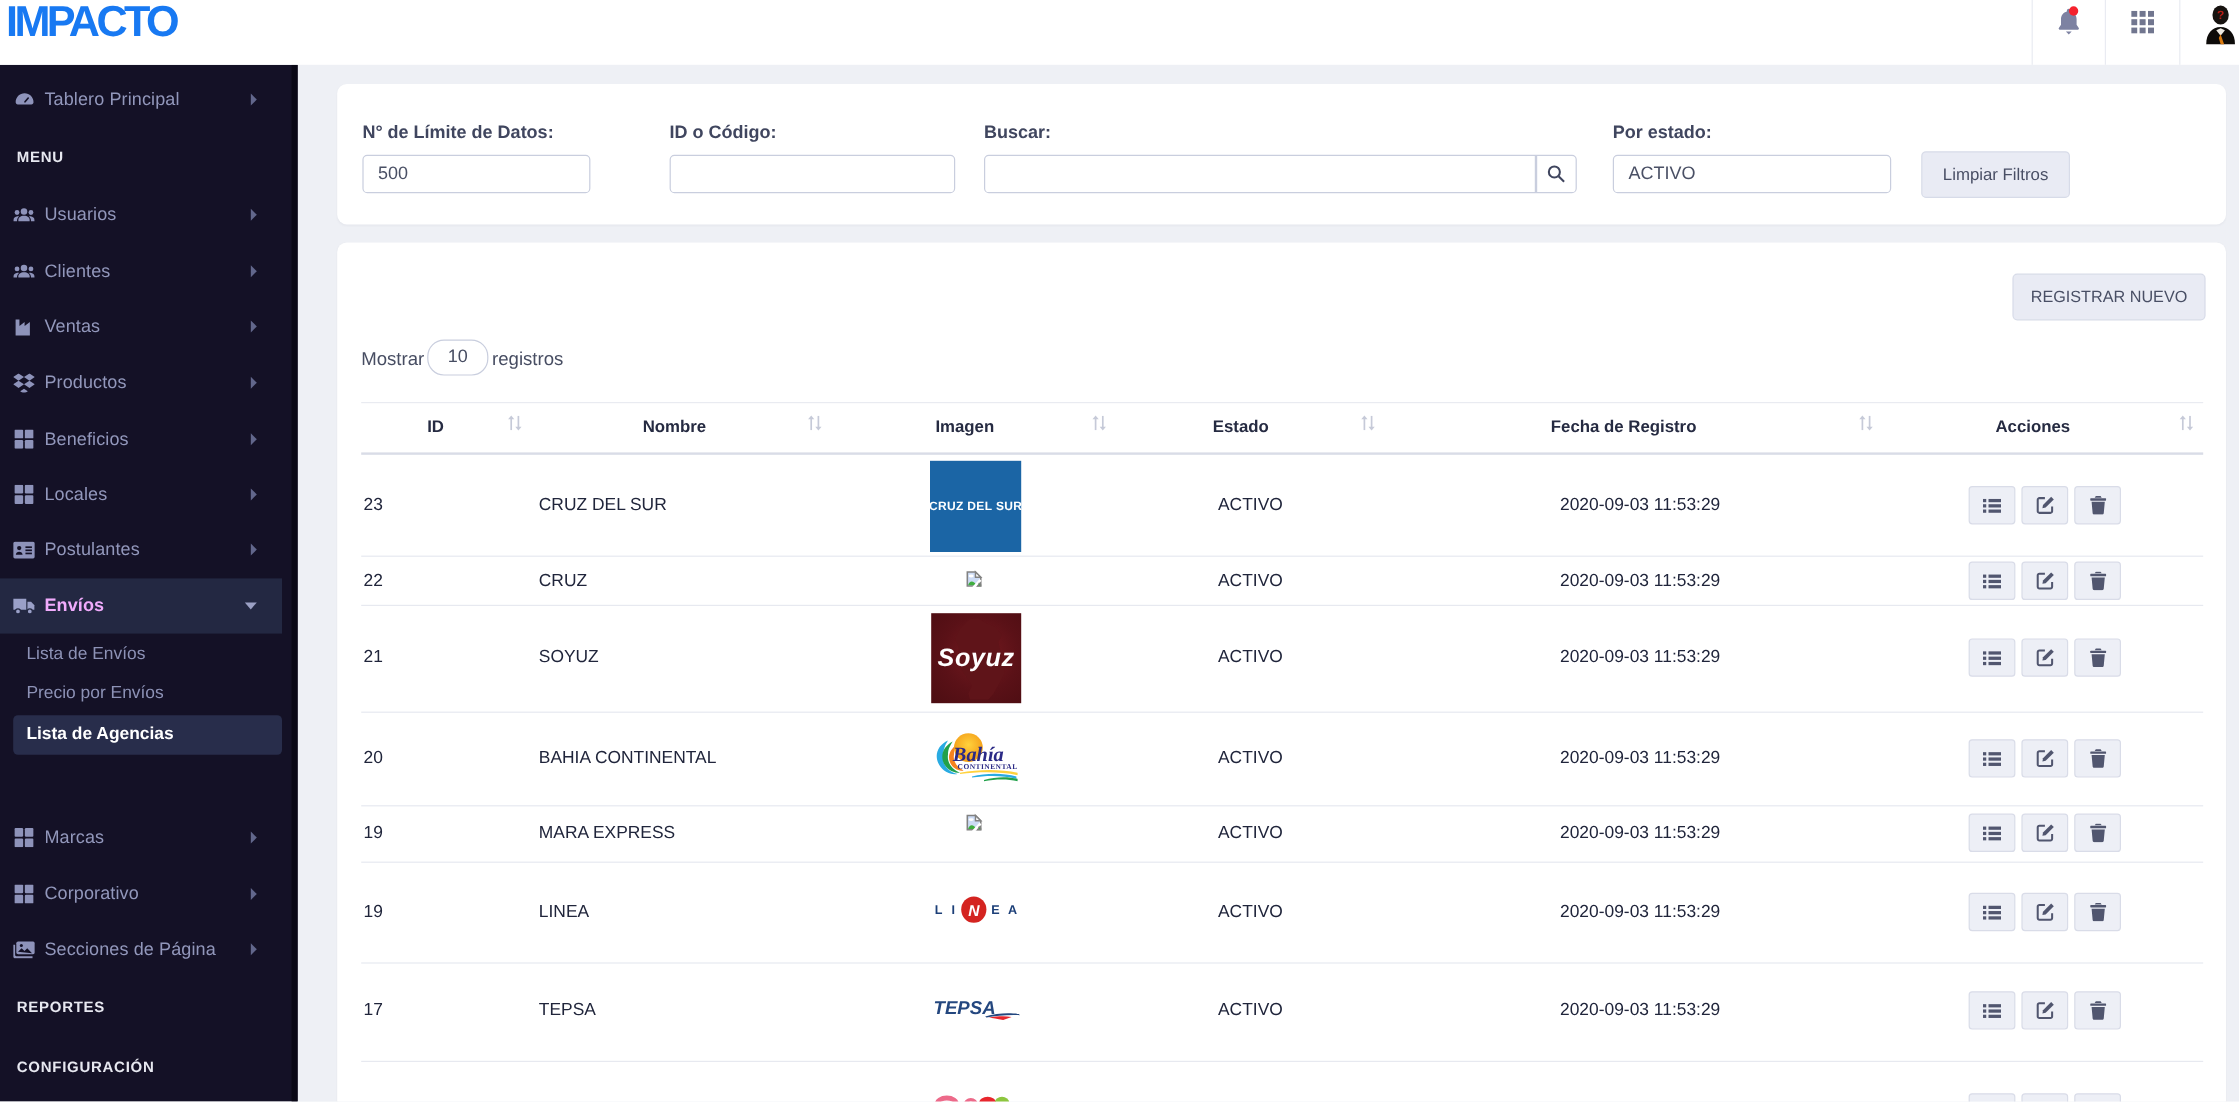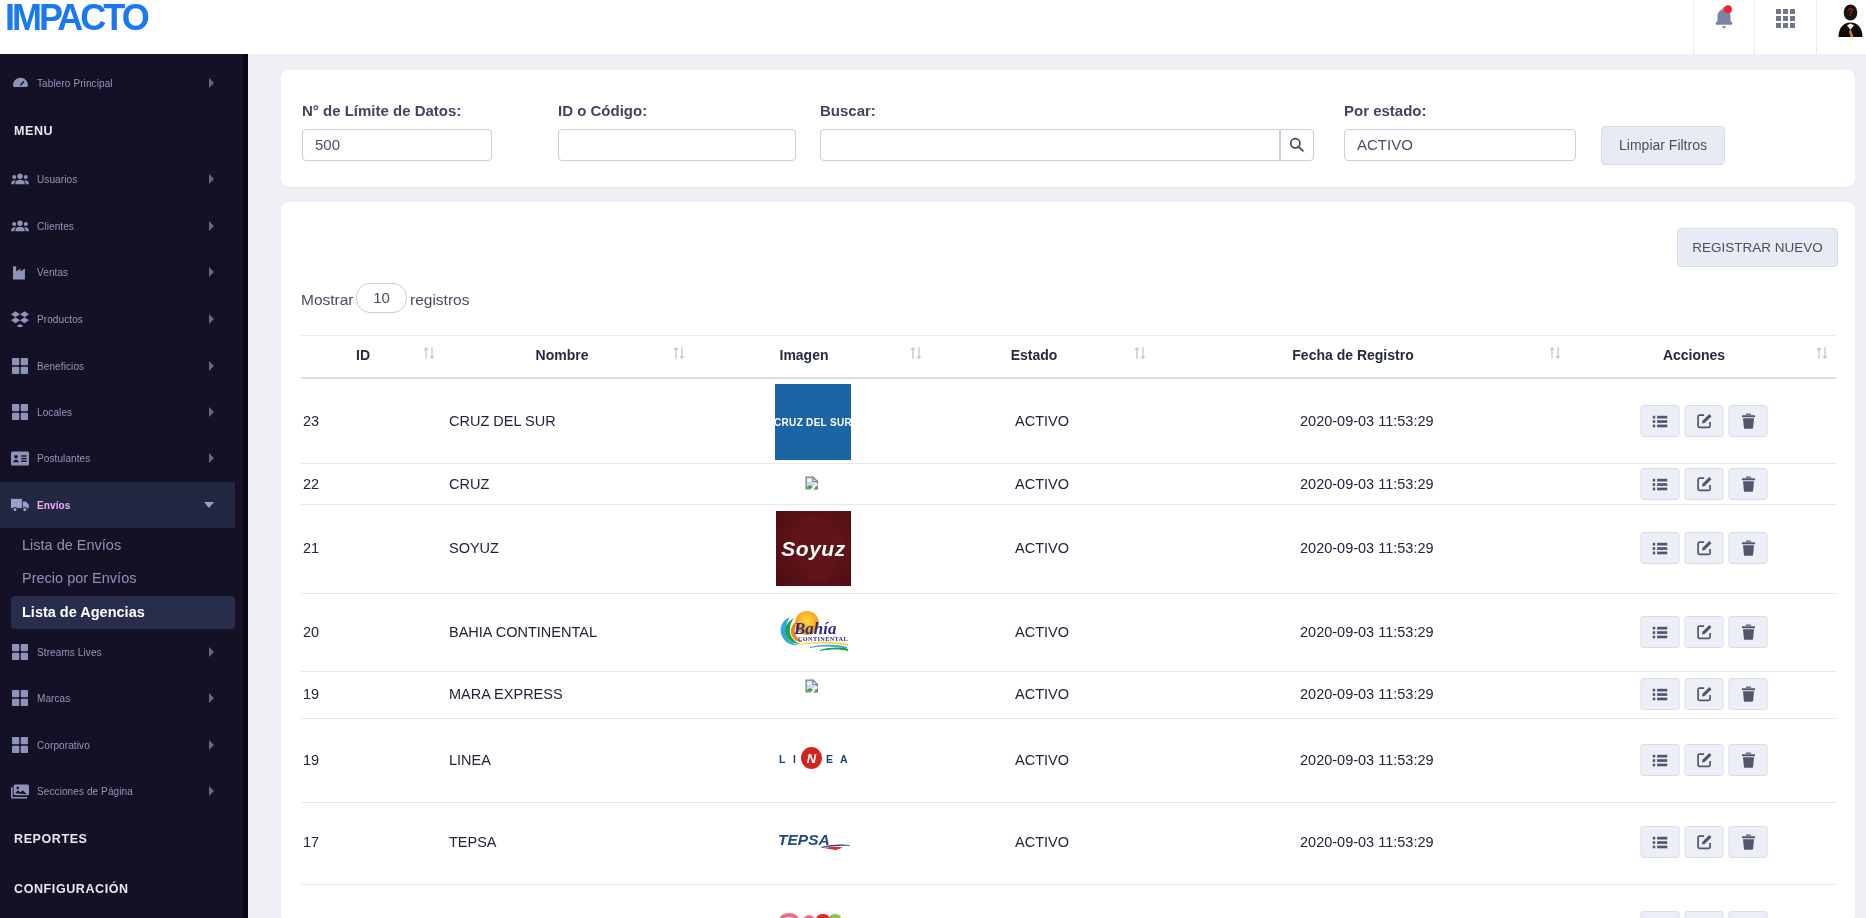--- a/index.html
+++ b/index.html
@@ -10,21 +10,21 @@
 
 #topbar { position:absolute; left:0; top:0; width:1866px; height:54px; background:#fff; z-index:5; }
 #logo { position:absolute; left:5px; top:-3px; font-size:36px; font-weight:bold; color:#1879f2; letter-spacing:-3px; }
 .tdiv { position:absolute; top:0; width:1px; height:54px; background:#e9ebf2; }
 
 
 #sidebar { position:absolute; left:0; top:54px; width:248px; height:864px; background:#141126; z-index:4; }
 #sidebar .strip { position:absolute; right:0; top:0; width:5px; height:864px; background:#0a0816; }
 .mi { position:absolute; left:0; width:243px; height:46px; }
 .mi .ic { position:absolute; left:11px; top:50%; transform:translateY(-50%); width:18px; height:18px; display:flex; align-items:center; justify-content:center; }
-.mi .tx { position:absolute; left:37px; top:50%; transform:translateY(-50%); font-size:10px; color:#9297bb; white-space:nowrap; letter-spacing:0.1px; }
+.mi .tx { position:absolute; left:37px; top:50%; transform:translateY(-50%); font-size:15px; color:#9297bb; white-space:nowrap; letter-spacing:0.1px; }
 .mi .car { position:absolute; left:209px; top:50%; margin-top:-5px; width:0; height:0; border-left:5px solid #62678c; border-top:5px solid transparent; border-bottom:5px solid transparent; }
 .seclab { position:absolute; left:14px; font-size:12.5px; font-weight:bold; color:#e7e8f0; letter-spacing:0.6px; }
 .smi { position:absolute; left:22px; font-size:14.5px; color:#8d92b6; white-space:nowrap; }
 
 
 #content { position:absolute; left:248px; top:54px; width:1458px; height:864px; background:#eef0f5;padding-left:40px; }
 .card { position:absolute; background:#fff; border-radius:8px; box-shadow:0 1px 2px rgba(20,20,50,0.04); }
 .flabel { position:absolute; top:32px; font-size:15px; font-weight:bold; color:#40465f; }
 .finput { position:absolute; top:59px; height:32px; background:#fff; border:1px solid #c9cede; border-radius:4px; font-size:15px; color:#4a5065; line-height:30px; padding-left:12px; }
 .gbtn { position:absolute; background:#e9ebf4; border:1px solid #d7dbe8; border-radius:4px; color:#494f65; font-weight:normal; text-align:center; }
@@ -201,34 +201,20 @@
           <circle cx="14.6" cy="11.8" r="2.2" fill="#9aa0c8" stroke="#232842" stroke-width="1.1"></circle>
         </svg>
       </span>
     <span class="tx" style="color:#f0abfc;font-weight:bold">Envíos</span>
     <span class="car" style="border-left:5px solid transparent;border-right:5px solid transparent;border-top:6px solid #9ba0c4;border-bottom:none;margin-top:-3px;left:204px"></span>
   </div>
   <div class="smi" style="top:483px">Lista de Envíos</div>
   <div class="smi" style="top:516px">Precio por Envíos</div>
   <div class="abs" style="left:11px;top:542px;width:224px;height:33px;background:#282d4b;border-radius:4px;"></div>
   <div class="smi" style="top:550px;color:#fff;font-weight:bold;">Lista de Agencias</div>
-  <div class="mi" style="top:575px">
-    <span class="ic">
-        <svg width="16" height="16" viewBox="0 0 16 16">
-          <g fill="#8e93ba">
-            <rect width="7.3" height="7.3" rx="1"></rect>
-            <rect x="8.7" width="7.3" height="7.3" rx="1"></rect>
-            <rect y="8.7" width="7.3" height="7.3" rx="1"></rect>
-            <rect x="8.7" y="8.7" width="7.3" height="7.3" rx="1"></rect>
-          </g>
-        </svg>
-      </span>
-    <span class="tx">Streams Lives</span>
-      <span class="car"></span>
-  </div>
   <div class="mi" style="top:621px">
     <span class="ic">
         <svg width="16" height="16" viewBox="0 0 16 16">
           <g fill="#8e93ba">
             <rect width="7.3" height="7.3" rx="1"></rect>
             <rect x="8.7" width="7.3" height="7.3" rx="1"></rect>
             <rect y="8.7" width="7.3" height="7.3" rx="1"></rect>
             <rect x="8.7" y="8.7" width="7.3" height="7.3" rx="1"></rect>
           </g>
         </svg>

